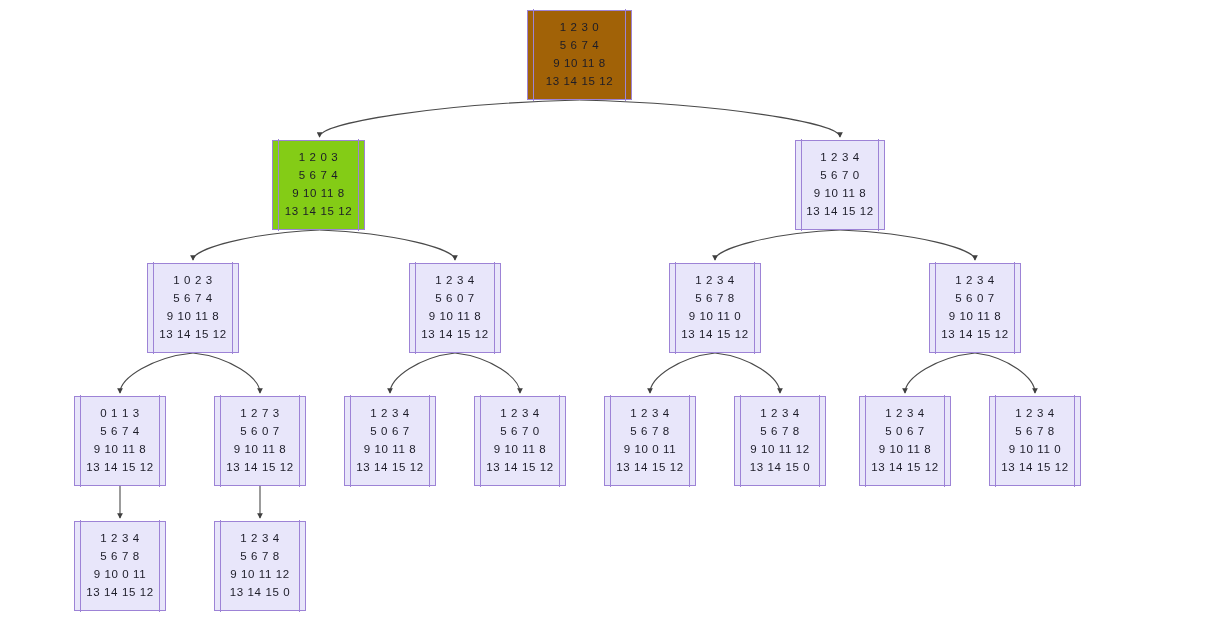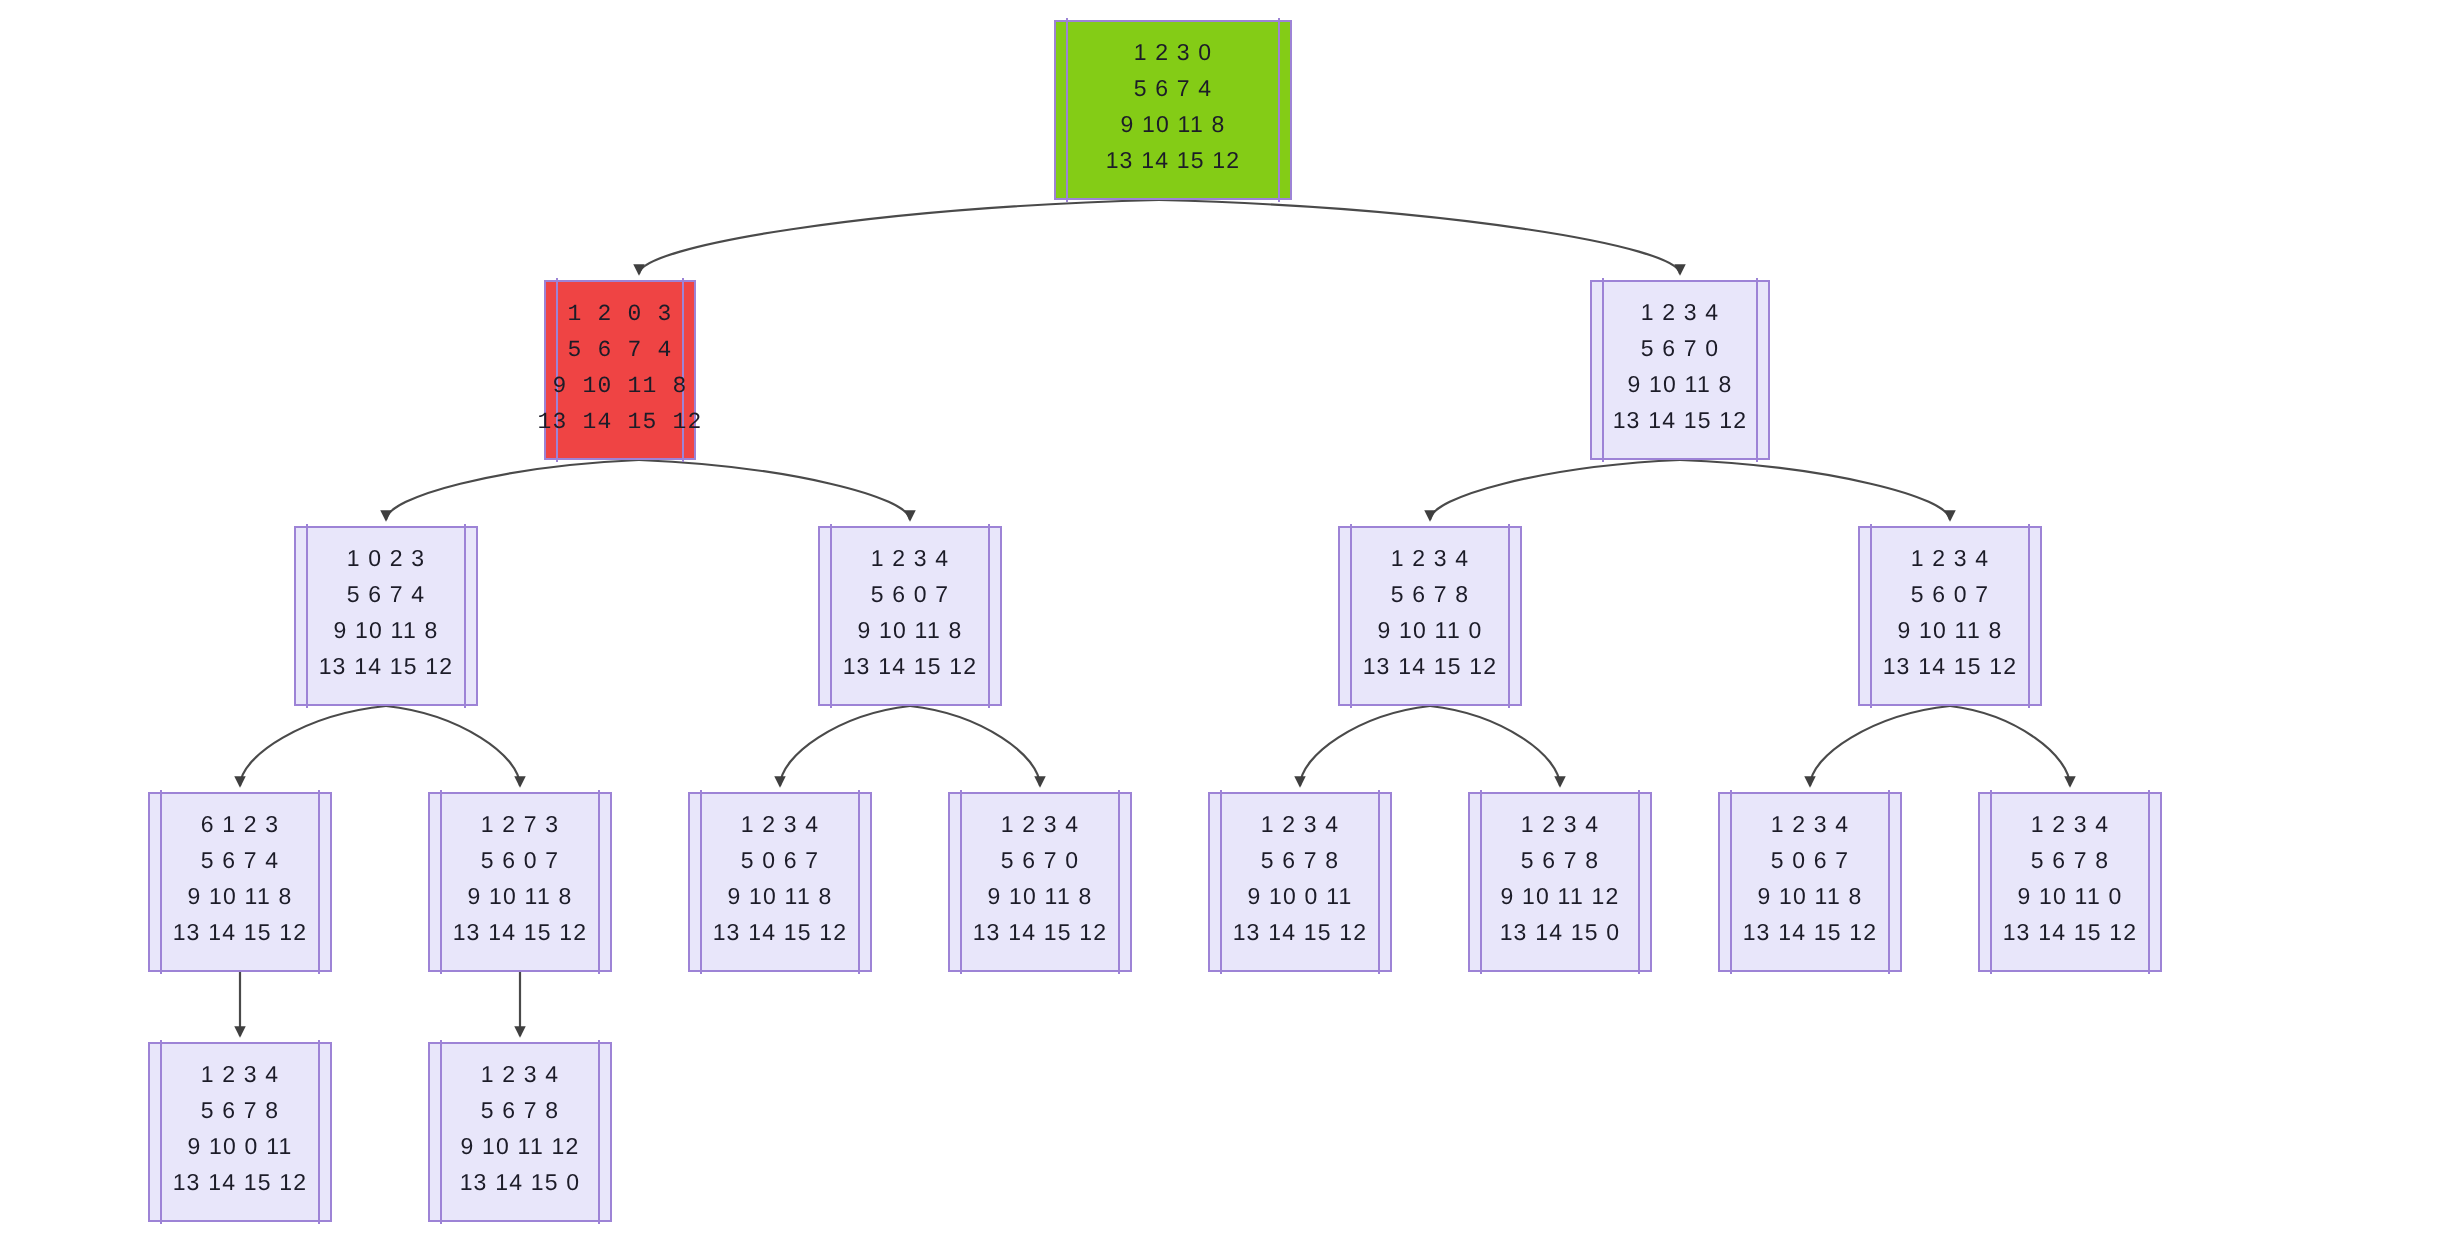--- a/index.html
+++ b/index.html
@@ -90,27 +90,27 @@
         <path d="M 455 353 C 490.75 357, 520 377.8, 520 393" fill="none" stroke="#4a4a4a" stroke-width="1.1" marker-end="url(#arrow)"></path>
         <path d="M 715 353 C 679.25 357, 650 377.8, 650 393" fill="none" stroke="#4a4a4a" stroke-width="1.1" marker-end="url(#arrow)"></path>
         <path d="M 715 353 C 750.75 357, 780 377.8, 780 393" fill="none" stroke="#4a4a4a" stroke-width="1.1" marker-end="url(#arrow)"></path>
         <path d="M 975 353 C 936.5 357, 905 377.8, 905 393" fill="none" stroke="#4a4a4a" stroke-width="1.1" marker-end="url(#arrow)"></path>
         <path d="M 975 353 C 1008 357, 1035 377.8, 1035 393" fill="none" stroke="#4a4a4a" stroke-width="1.1" marker-end="url(#arrow)"></path>
         <path d="M 120 486 C 120 498.8, 120 508.4, 120 518" fill="none" stroke="#4a4a4a" stroke-width="1.1" marker-end="url(#arrow)"></path>
         <path d="M 260 486 C 260 498.8, 260 508.4, 260 518" fill="none" stroke="#4a4a4a" stroke-width="1.1" marker-end="url(#arrow)"></path>
       </g>
   </svg>
   <div id="node-layer">
-      <div class="node" style="left: 527px; top: 10px; width: 119px; height: 90px; background: #84cc16; border-color: rgb(157, 131, 214);">
+      <div class="node" style="left: 527px; top: 10px; width: 105px; height: 90px; background: #a16207; border-color: rgb(157, 131, 214);">
         <div class="row" style="color: rgb(28, 28, 40);">1 2 3 0</div>
         <div class="row" style="color: rgb(28, 28, 40);">5 6 7 4</div>
         <div class="row" style="color: rgb(28, 28, 40);">9 10 11 8</div>
         <div class="row" style="color: rgb(28, 28, 40);">13 14 15 12</div>
       </div>
-      <div class="node" style="left: 272px; top: 140px; width: 76px; height: 90px; background: #ef4444; border-color: rgb(157, 131, 214); font-family: Liberation Mono, monospace;">
+      <div class="node" style="left: 272px; top: 140px; width: 93px; height: 90px; background: #84cc16; border-color: rgb(157, 131, 214);">
         <div class="row" style="color: rgb(28, 28, 40);">1 2 0 3</div>
         <div class="row" style="color: rgb(28, 28, 40);">5 6 7 4</div>
         <div class="row" style="color: rgb(28, 28, 40);">9 10 11 8</div>
         <div class="row" style="color: rgb(28, 28, 40);">13 14 15 12</div>
       </div>
       <div class="node" style="left: 795px; top: 140px; width: 90px; height: 90px; background: rgb(232, 230, 250); border-color: rgb(157, 131, 214);">
         <div class="row" style="color: rgb(28, 28, 40);">1 2 3 4</div>
         <div class="row" style="color: rgb(28, 28, 40);">5 6 7 0</div>
         <div class="row" style="color: rgb(28, 28, 40);">9 10 11 8</div>
         <div class="row" style="color: rgb(28, 28, 40);">13 14 15 12</div>
@@ -133,21 +133,21 @@
         <div class="row" style="color: rgb(28, 28, 40);">9 10 11 0</div>
         <div class="row" style="color: rgb(28, 28, 40);">13 14 15 12</div>
       </div>
       <div class="node" style="left: 929px; top: 263px; width: 92px; height: 90px; background: rgb(232, 230, 250); border-color: rgb(157, 131, 214);">
         <div class="row" style="color: rgb(28, 28, 40);">1 2 3 4</div>
         <div class="row" style="color: rgb(28, 28, 40);">5 6 0 7</div>
         <div class="row" style="color: rgb(28, 28, 40);">9 10 11 8</div>
         <div class="row" style="color: rgb(28, 28, 40);">13 14 15 12</div>
       </div>
       <div class="node" style="left: 74px; top: 396px; width: 92px; height: 90px; background: rgb(232, 230, 250); border-color: rgb(157, 131, 214);">
-        <div class="row" style="color: rgb(28, 28, 40);">6 1 2 3</div>
+        <div class="row" style="color: rgb(28, 28, 40);">0 1 1 3</div>
         <div class="row" style="color: rgb(28, 28, 40);">5 6 7 4</div>
         <div class="row" style="color: rgb(28, 28, 40);">9 10 11 8</div>
         <div class="row" style="color: rgb(28, 28, 40);">13 14 15 12</div>
       </div>
       <div class="node" style="left: 214px; top: 396px; width: 92px; height: 90px; background: rgb(232, 230, 250); border-color: rgb(157, 131, 214);">
         <div class="row" style="color: rgb(28, 28, 40);">1 2 7 3</div>
         <div class="row" style="color: rgb(28, 28, 40);">5 6 0 7</div>
         <div class="row" style="color: rgb(28, 28, 40);">9 10 11 8</div>
         <div class="row" style="color: rgb(28, 28, 40);">13 14 15 12</div>
       </div>

